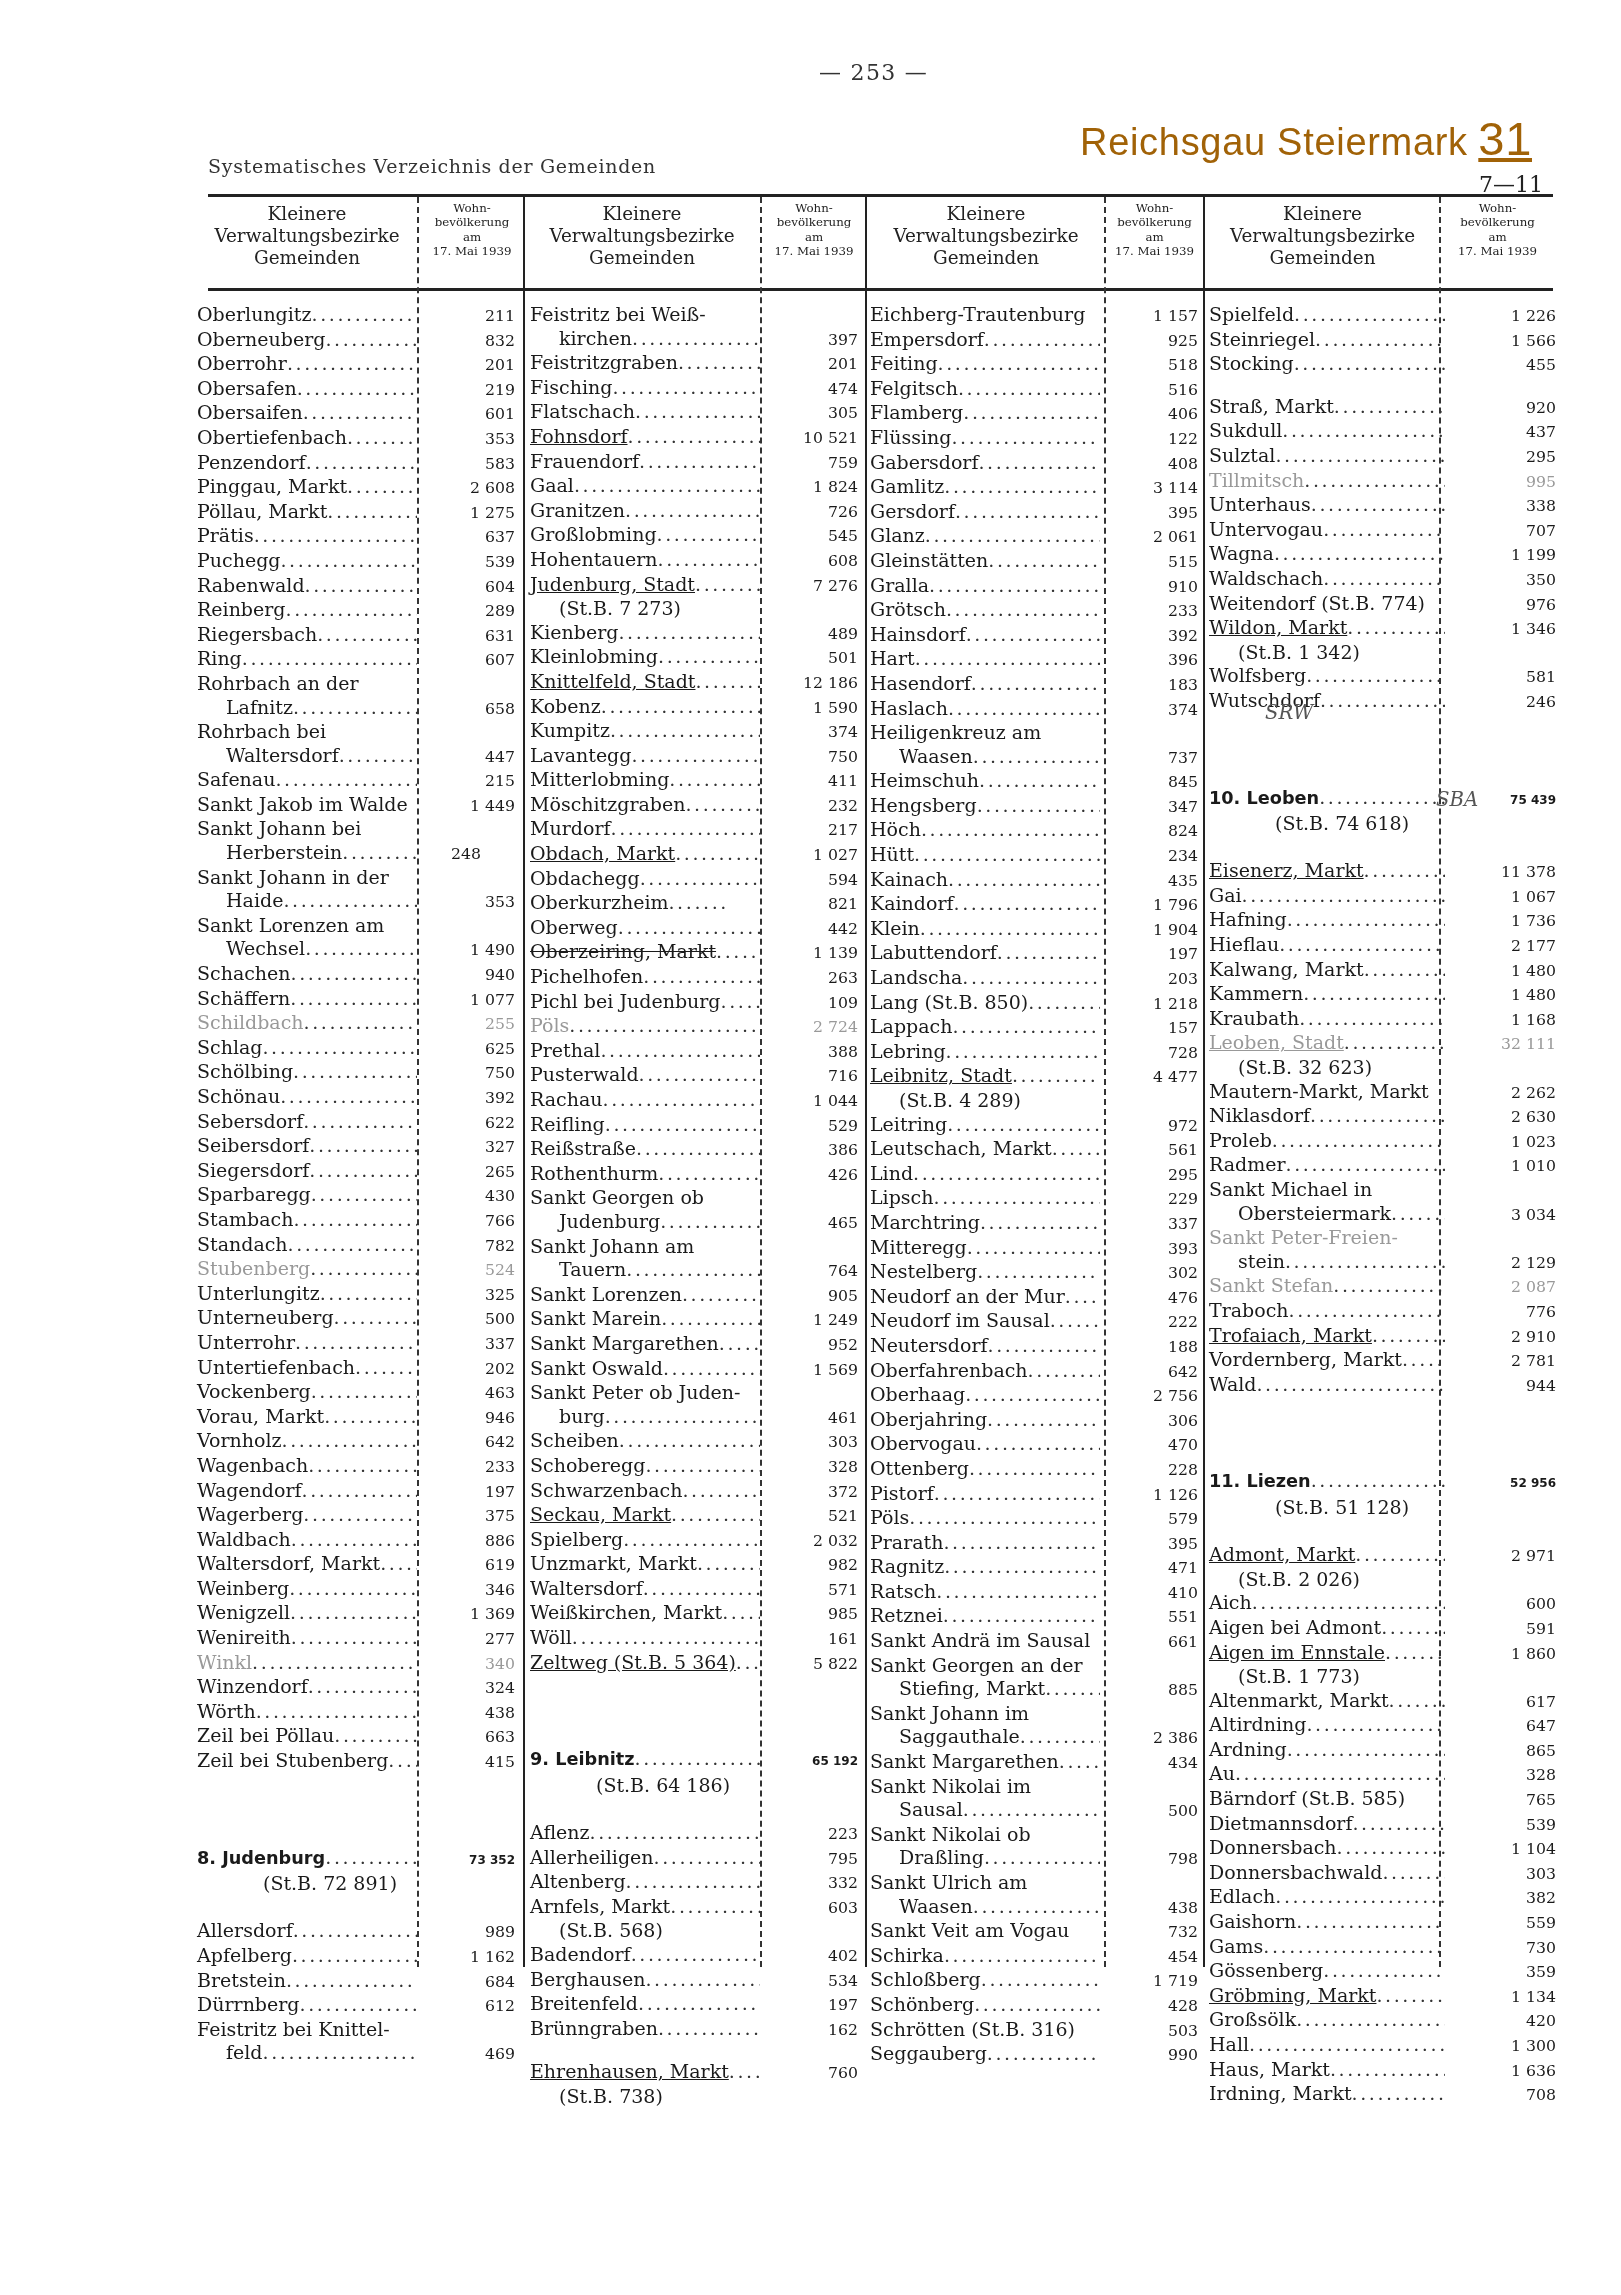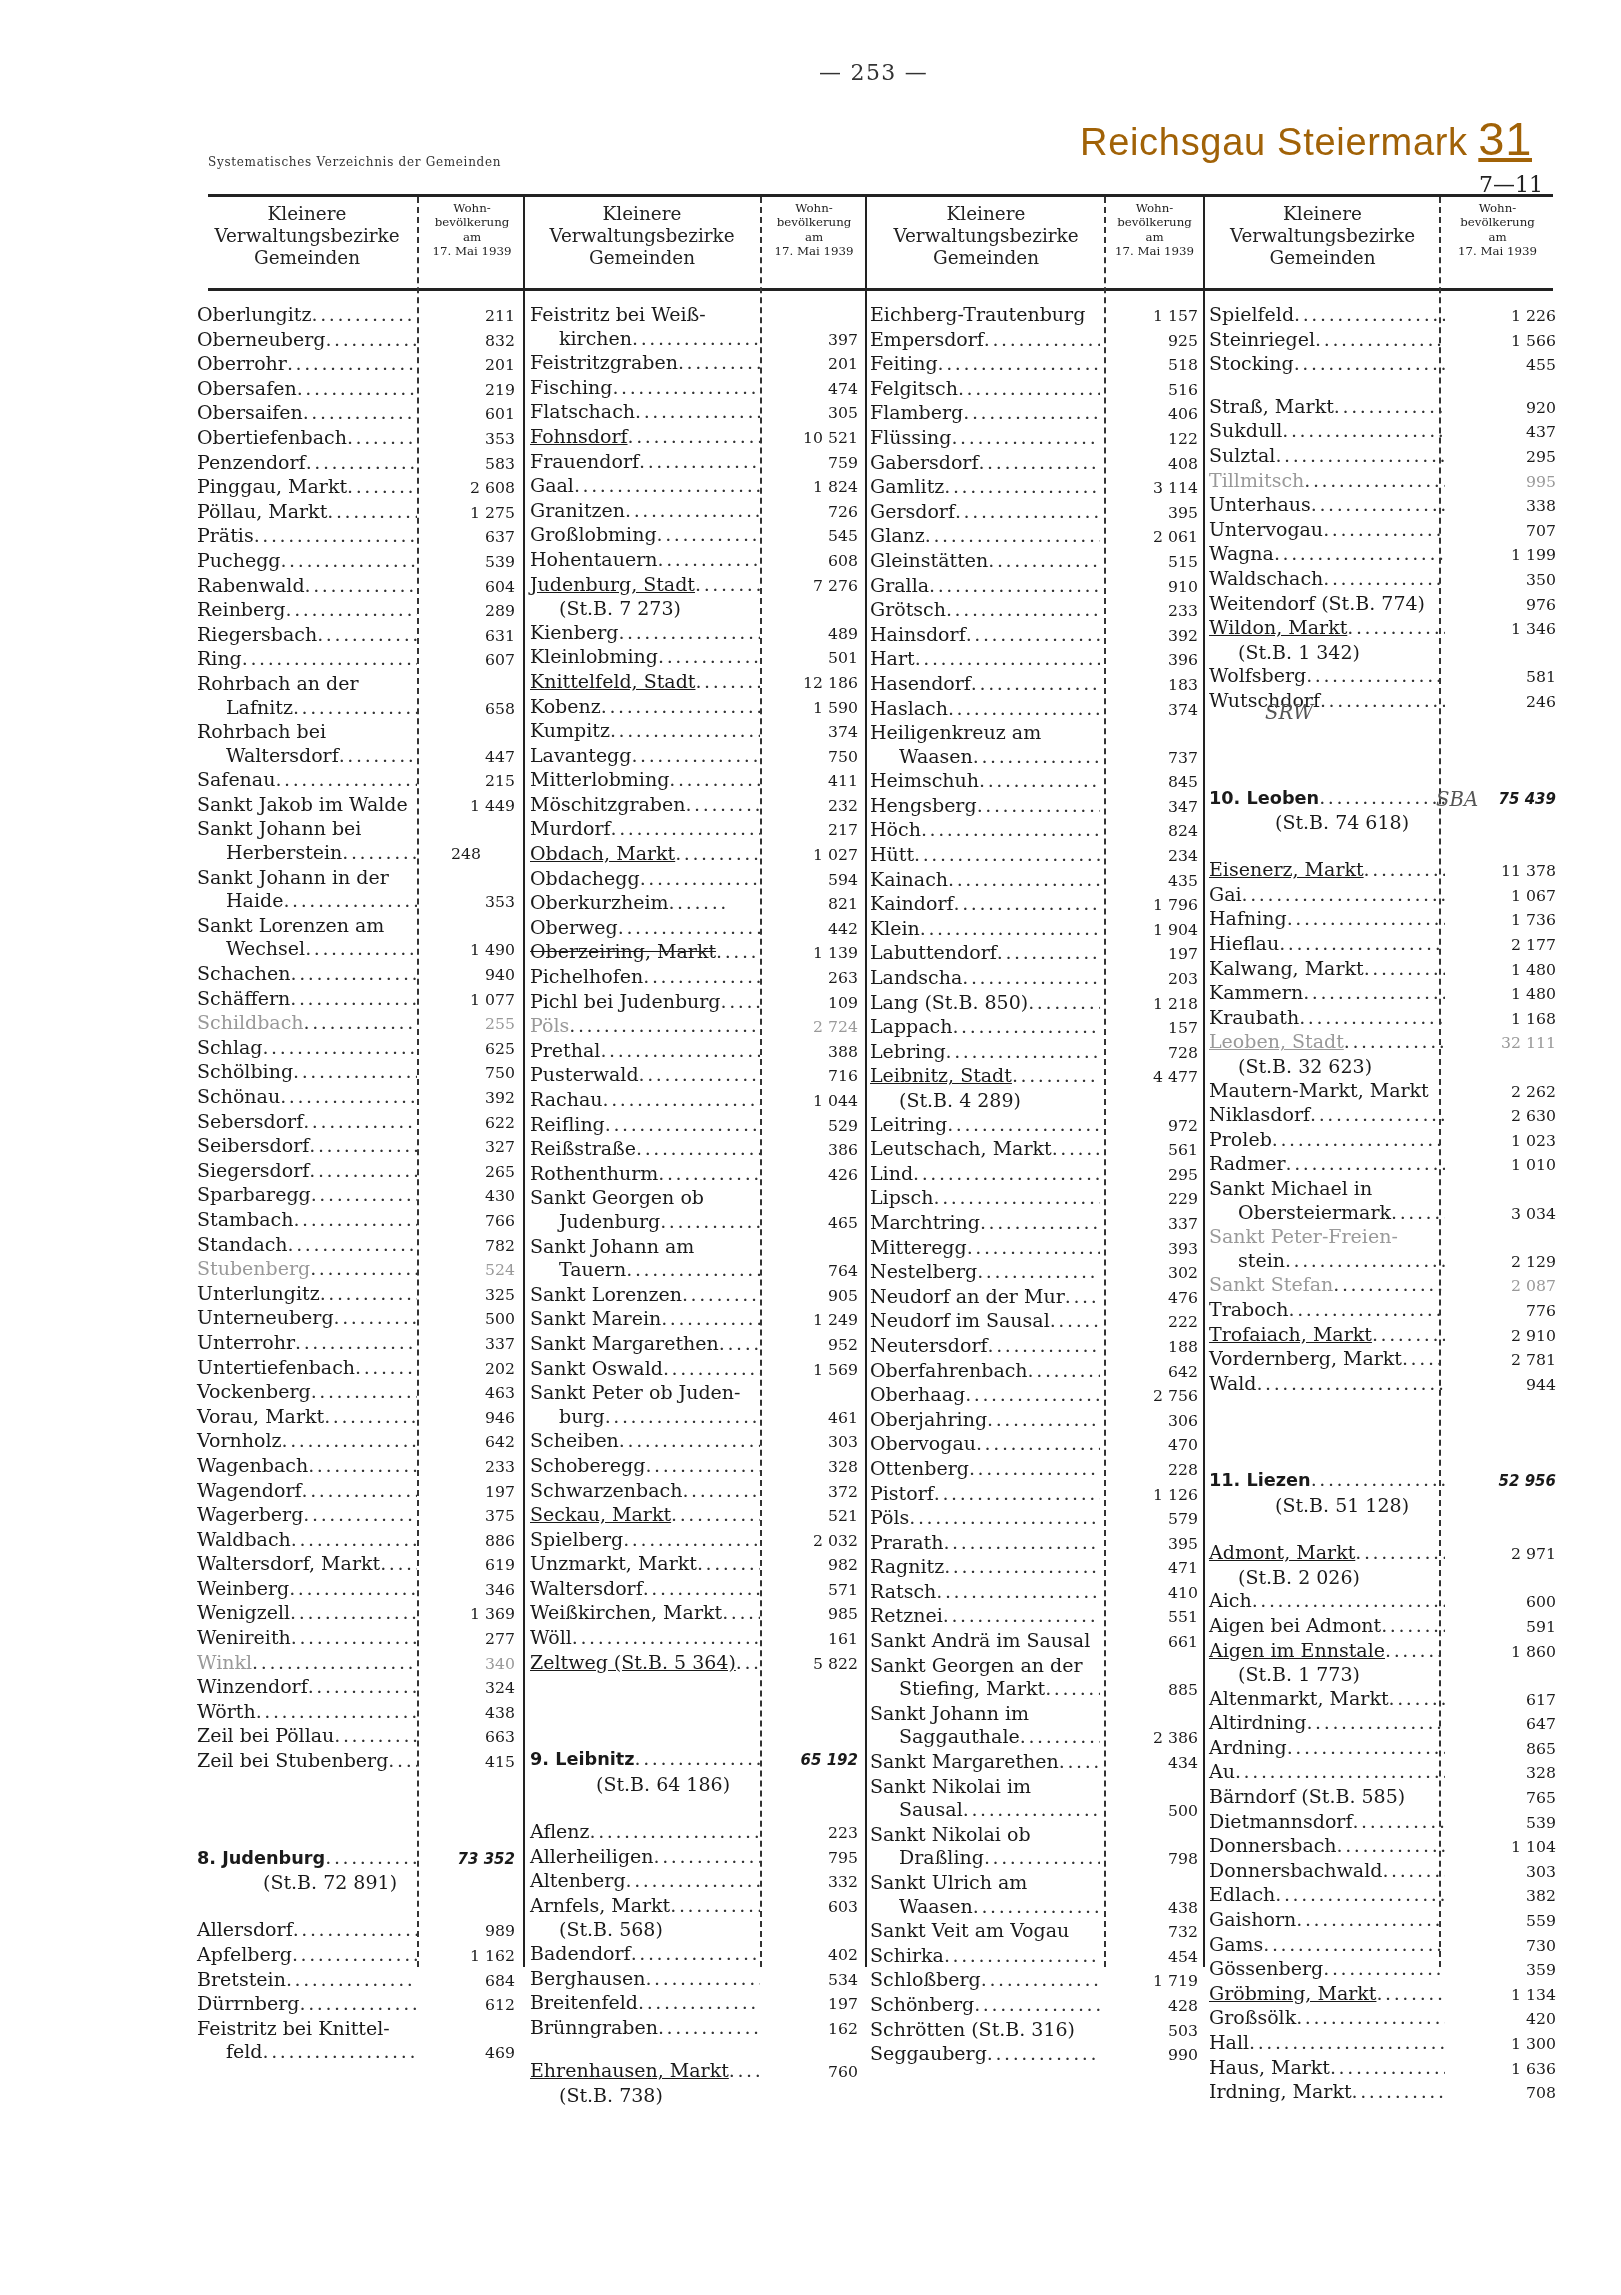--- a/index.html
+++ b/index.html
@@ -1,38 +1,38 @@
 <!DOCTYPE html>
 <html style="font-size:10.5px"><head>
 <meta charset="utf-8">
 <style>
   html, body { margin: 0; padding: 0; background: #ffffff; }
   body { width: 1622px; height: 2295px; position: relative; overflow: hidden;
          font-family: "DejaVu Serif", "Liberation Serif", serif; color: #1a1a1a; }
   .page-number { position: absolute; left: 819px; top: 60px; font-size: 22px; letter-spacing: 1.3px; color:#333; }
-  .subtitle { position: absolute; left: 208px; top: 155px; font-size: 12px; color: #333; letter-spacing: 0.7px; }
+  .subtitle { position: absolute; left: 208px; top: 155px; font-size: 19px; color: #333; letter-spacing: 0.7px; }
   .region-title { position: absolute; right: 90px; top: 111px; font-size: 38px; font-family: "Liberation Sans", sans-serif; letter-spacing: 0.7px; color:#a16207; }
   .region-title .num { font-size: 47px; text-decoration: underline; margin-left: 10.5px; }
   .range { position: absolute; right: 79px; top: 172px; font-size: 22px; color:#222; }
   .rule { position: absolute; left: 208px; width: 1345px; height: 2.6px; background: #222; }
   .rule.top { top: 194px; }
   .rule.mid { top: 288px; }
   .vline { position: absolute; width: 0; border-left: 2px dashed #333; top: 197px; height: 1770px; }
   .vline.solid { border-left: 2.6px solid #222; }
   .hdr-col { position: absolute; top: 203px; text-align: center; font-size: 18.4px; line-height: 22px; color:#222; }
   .hdr-pop { position: absolute; top: 201px; text-align: center; font-size: 11.8px; line-height: 14.4px; color:#222; }
   .col { position: absolute; top: 303px; }
   .row { display: flex; align-items: baseline; font-size: 19px; line-height: 23.6px; white-space: nowrap; }
   .row .name { flex: 0 0 auto; }
   .row .name.indent { padding-left: 29px; }
   .row .name.deep { padding-left: 66px; }
   .row .dots { flex: 1 1 auto; overflow: hidden; color:#333; letter-spacing: 2.6px; }
   .row .pop { flex: 0 0 auto; text-align: right; font-size: 15.7px; }
   .row.district .name { font-weight: bold; font-family: "DejaVu Sans", sans-serif; font-size: 17.7px; }
-  .row.district .pop { font-weight: bold; font-size: 15px; font-family: "DejaVu Sans", sans-serif; font-style: italic; }
+  .row.district .pop { font-weight: bold; font-size: 12px; font-family: "DejaVu Sans", sans-serif; }
   .row.spacer { height: 23.6px; }
   .row.bigspacer { height: 72px; }
   .row.faint { color: #999; }
   .underlined .name { text-decoration: underline; }
   .strike .name { text-decoration: line-through; }
   .handwriting { position: absolute; font-family: "DejaVu Serif", serif; font-style: italic; color: #555; font-size: 19.7px; }
 </style>
 </head>
 <body>
 

